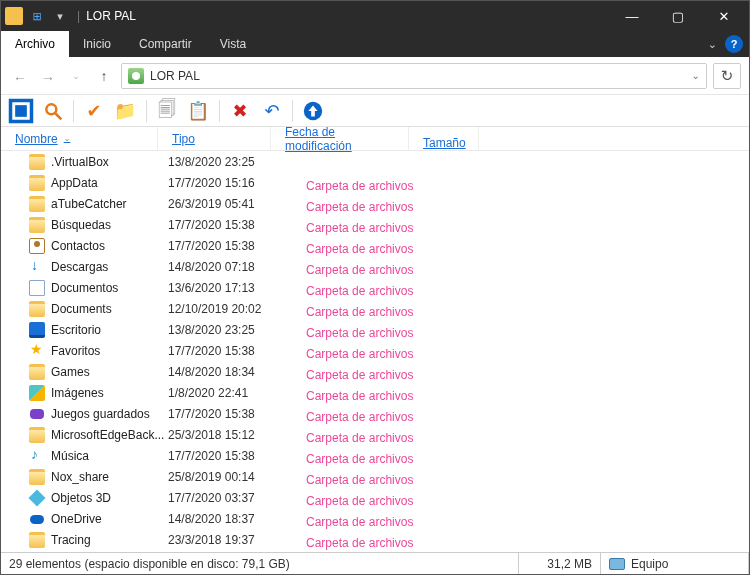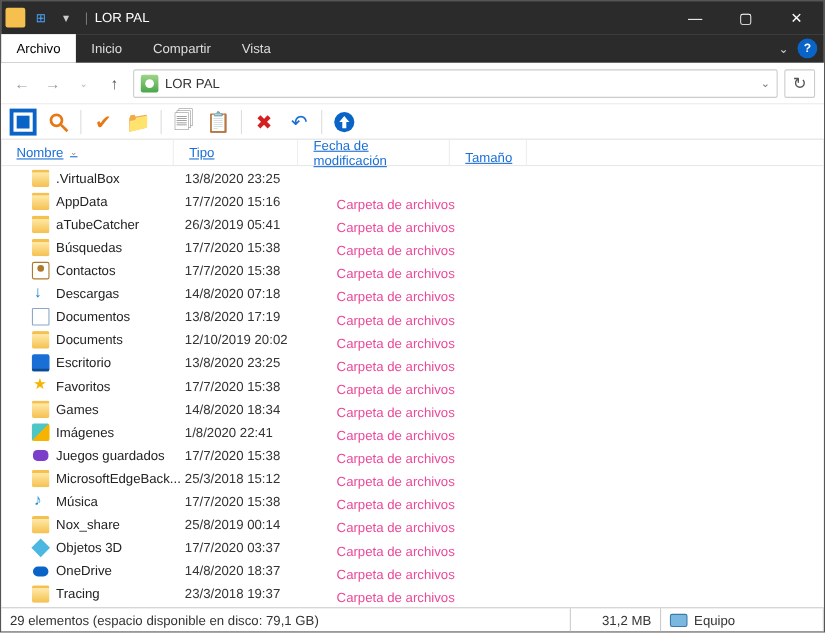--- a/index.html
+++ b/index.html
@@ -196,21 +196,21 @@
     </div>
     <div class="row">
       <span class="icon ic-download"></span>
       <span class="name">Descargas</span>
       <span class="date">14/8/2020 07:18</span>
       <span class="type">Carpeta de archivos</span>
     </div>
     <div class="row">
       <span class="icon ic-docs"></span>
       <span class="name">Documentos</span>
-      <span class="date">13/8/2020 17:19</span>
+      <span class="date">13/6/2020 17:13</span>
       <span class="type">Carpeta de archivos</span>
     </div>
     <div class="row">
       <span class="icon ic-folder"></span>
       <span class="name">Documents</span>
       <span class="date">12/10/2019 20:02</span>
       <span class="type">Carpeta de archivos</span>
     </div>
     <div class="row">
       <span class="icon ic-desktop"></span>

